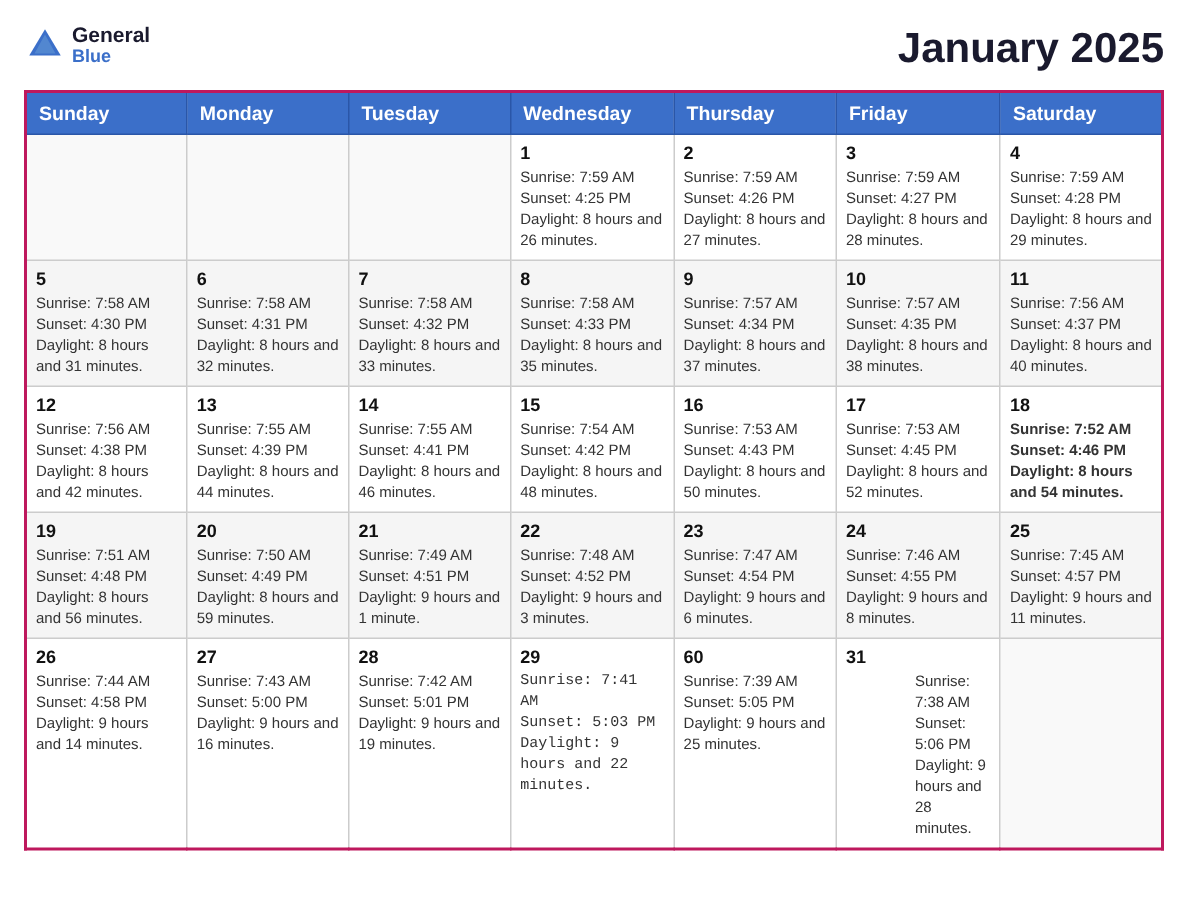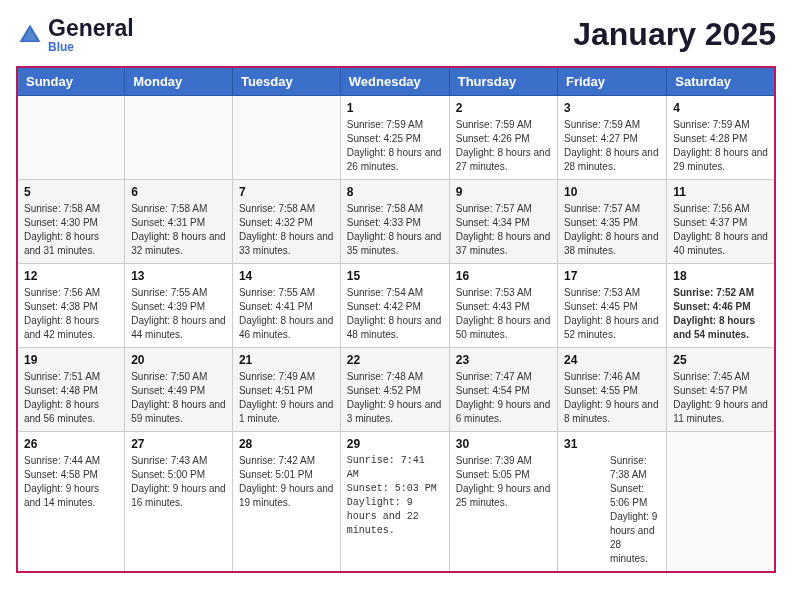--- a/index.html
+++ b/index.html
@@ -20,38 +20,38 @@
       display: flex;
       align-items: center;
       gap: 4px;
     }
     .logo-text {
       display: flex;
       flex-direction: column;
       line-height: 1.1;
     }
     .logo-general {
-      font-size: 23px;
+      font-size: 14px;
       font-weight: bold;
       color: #1a1a2e;
     }
     .logo-blue {
       font-size: 12px;
       font-weight: bold;
       color: #3b6fc9;
     }
     .logo-icon {
       width: 28px;
       height: 28px;
     }
     .title-block {
       text-align: right;
     }
     .month-title {
-      font-size: 32px;
+      font-size: 28px;
       font-weight: bold;
       color: #1a1a2e;
     }
     .location {
       font-size: 14px;
       color: #333;
     }
     .calendar {
       width: 100%;
       border-collapse: collapse;
@@ -308,21 +308,21 @@
 Sunset: 5:01 PM
 Daylight: 9 hours and 19 minutes.</div>
         </td>
         <td>
           <span class="day-number">29</span>
           <div class="day-info" style="white-space: pre-line; font-family: Liberation Mono, monospace;">Sunrise: 7:41 AM
 Sunset: 5:03 PM
 Daylight: 9 hours and 22 minutes.</div>
         </td>
         <td>
-          <span class="day-number">30</span>
+          <span class="day-number">60</span>
           <div class="day-info" style="white-space: pre-line;">Sunrise: 7:39 AM
 Sunset: 5:05 PM
 Daylight: 9 hours and 25 minutes.</div>
         </td>
         <td>
           <span class="day-number">31</span>
           <div class="day-info" style="white-space: pre-line; margin-left: 46px;">Sunrise: 7:38 AM
 Sunset: 5:06 PM
 Daylight: 9 hours and 28 minutes.</div>
         </td>

